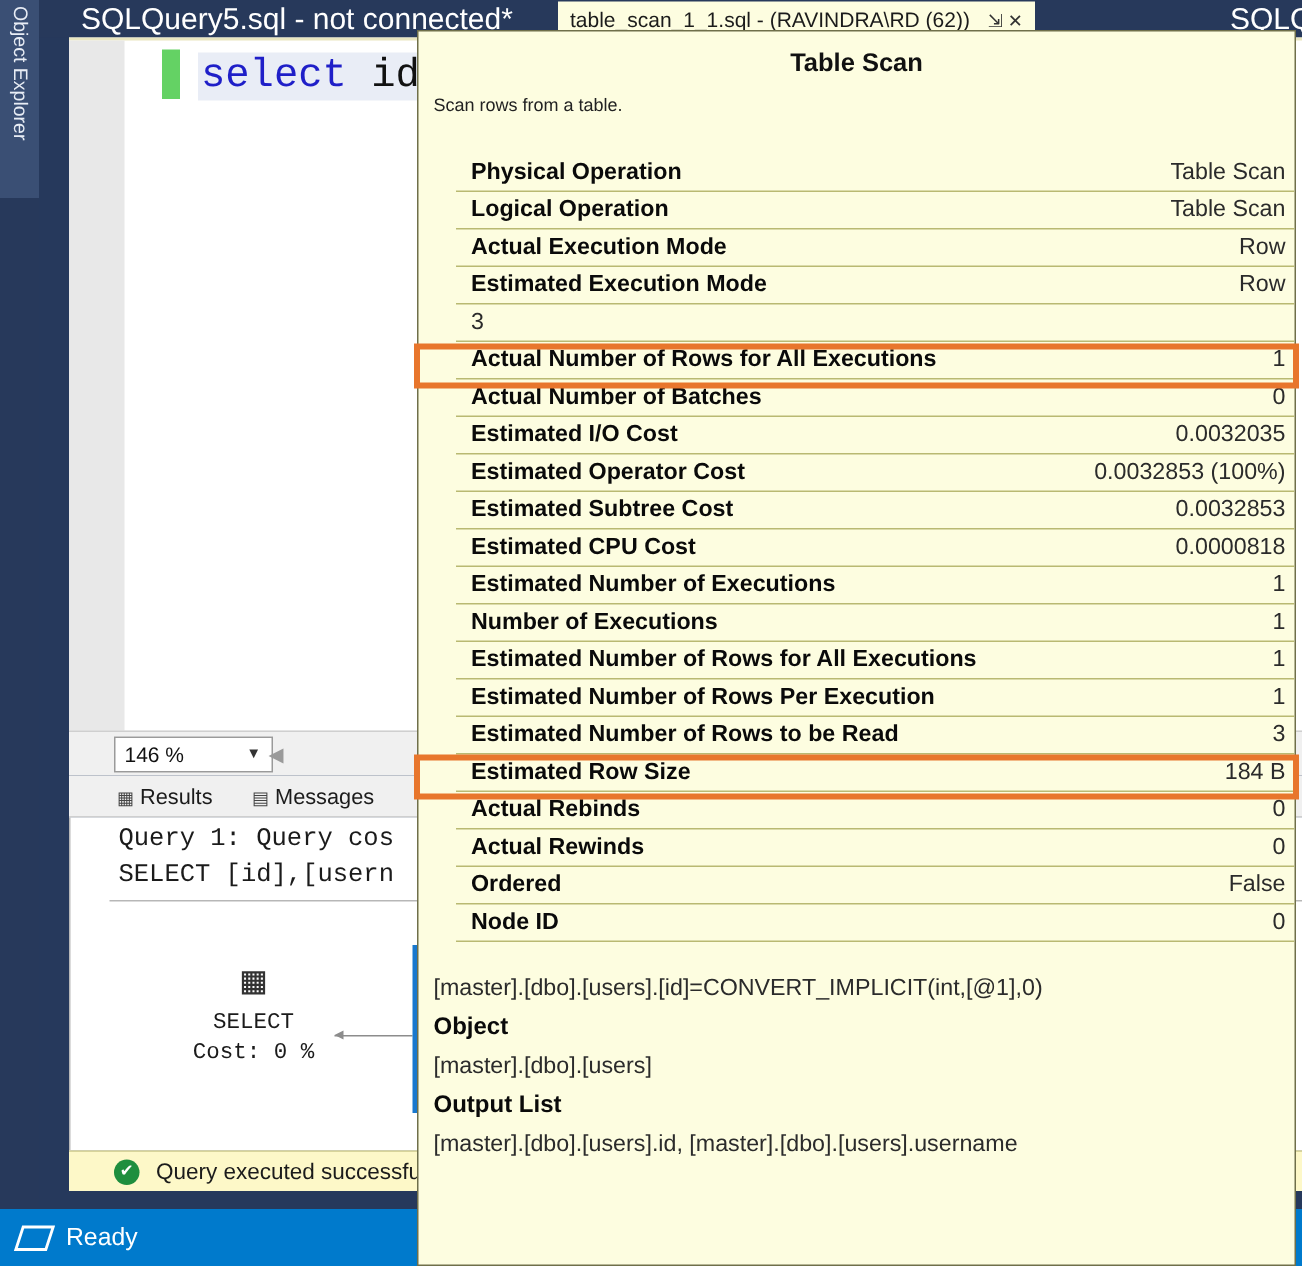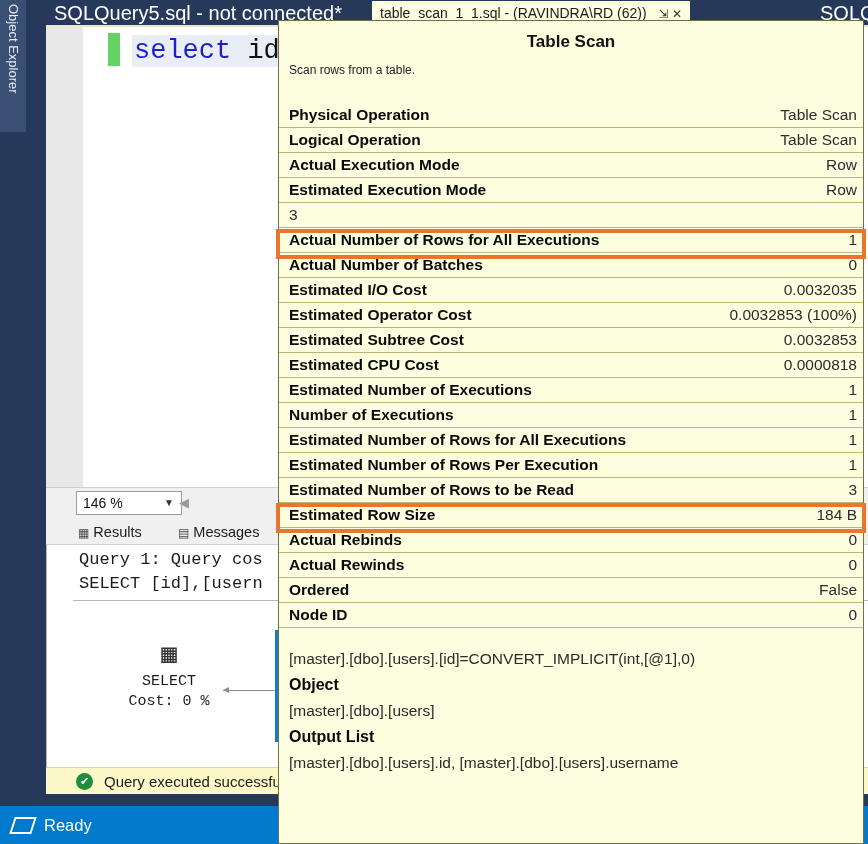--- a/index.html
+++ b/index.html
@@ -151,21 +151,21 @@
   }
   .res-tab {
     position: absolute; top: 3px;
     height: 25px; line-height: 25px;
     font-size: 14.5px;
     color: #1b1b1b;
     white-space: nowrap;
   }
   .res-tab .ic { font-size: 12px; margin-right: 4px; color: #444; }
   .res-tab.t1 { left: 32px; }
-  .res-tab.t2 { left: 132px; text-align: right; }
+  .res-tab.t2 { left: 122px; text-align: right; }
   .res-tab.t3 { left: 236px; }
 
   
   .res-body {
     position: absolute;
     left: 20px; top: 545px;
     width: 822px; height: 222px;
     background: #ffffff;
     border-left: 1px solid #b7b7b7;
   }
@@ -325,20 +325,21 @@
     line-height: 22px;
   }
   .tt-desc {
     font-size: 12px;
     color: #222222;
     padding: 6px 0 0 10px;
     line-height: 22px;
   }
   .tt-rows {
     margin-top: 22px;
+    padding-left: 25px;
   }
   .tt-row {
     position: relative;
     height: 25px;
     border-bottom: 1px solid #b9b972;
     padding: 0 6px 0 10px;
     display: flex;
     align-items: center;
     justify-content: space-between;
   }

